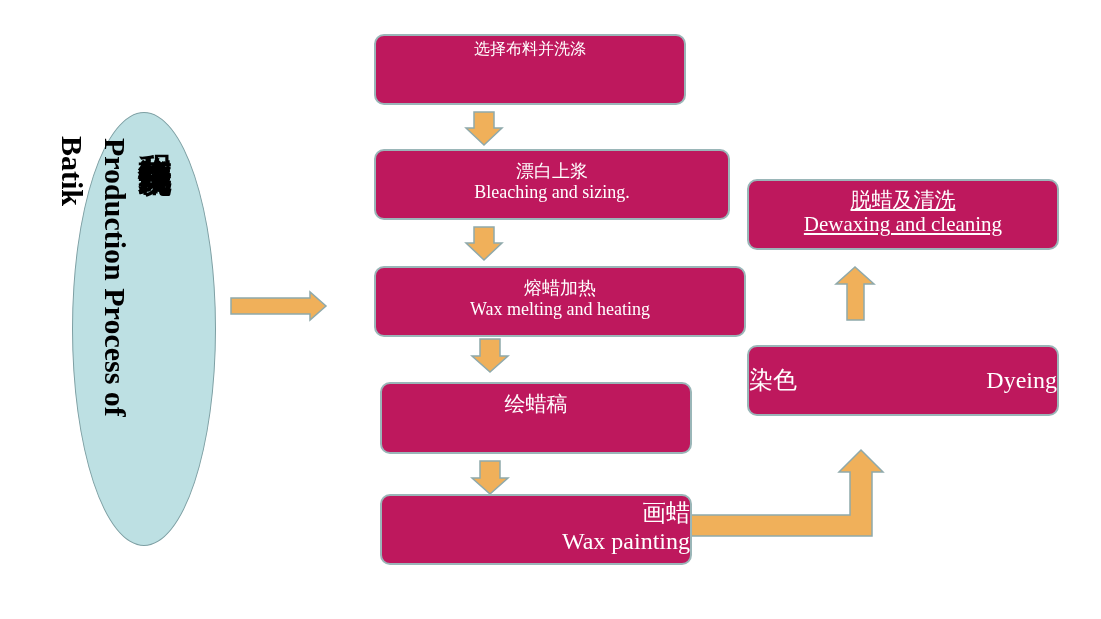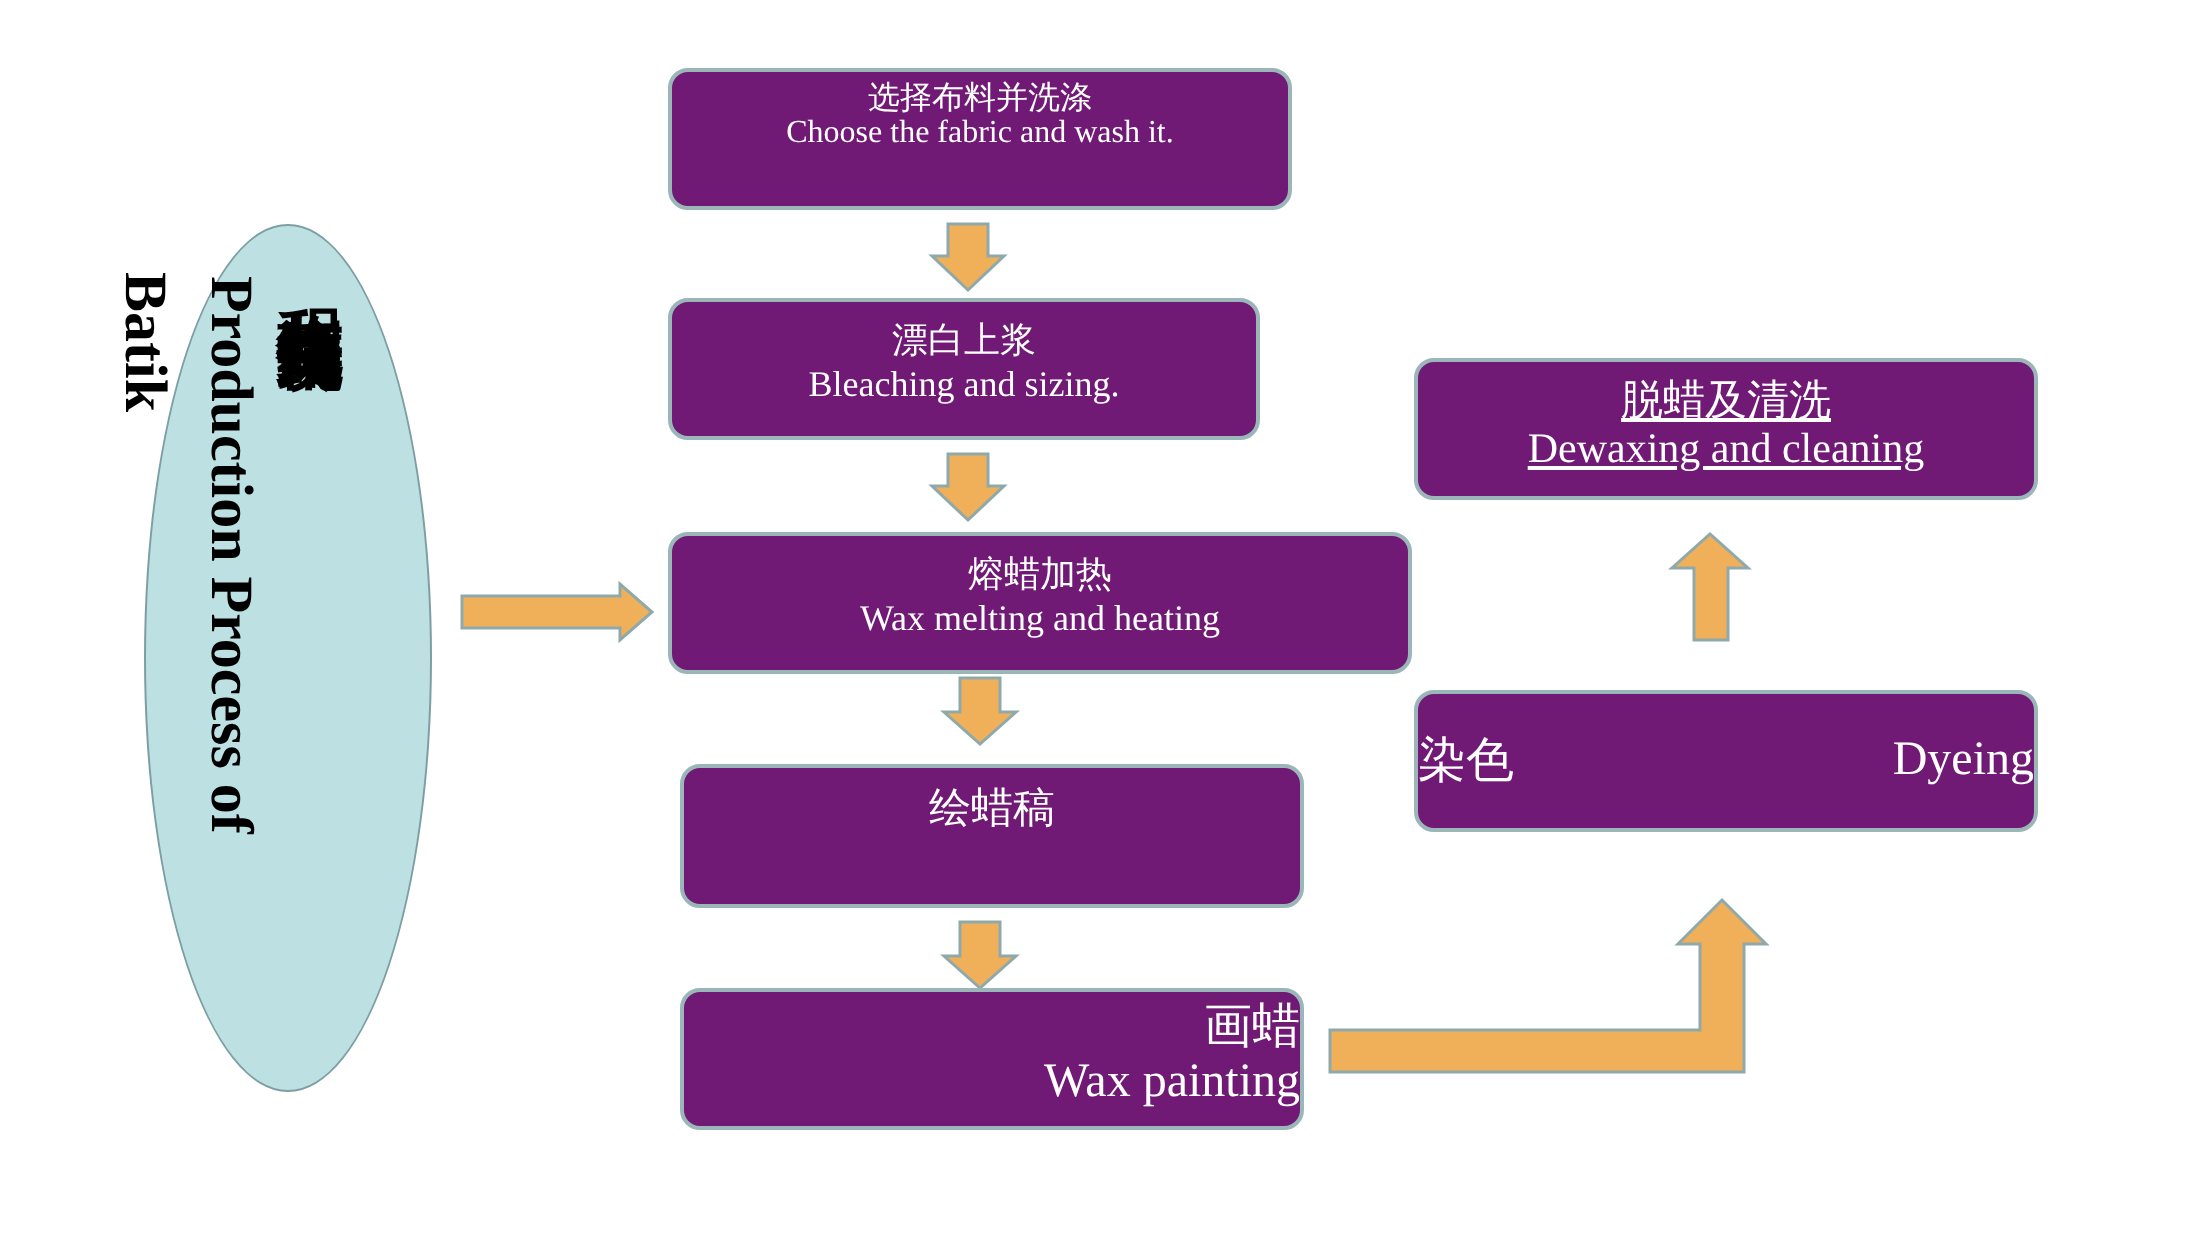--- a/index.html
+++ b/index.html
@@ -1,20 +1,20 @@
 <!DOCTYPE html>
 <html><head>
 <meta charset="utf-8">
 <style>
   html, body { margin:0; padding:0; background:#ffffff; }
   body { width:1101px; height:619px; position:relative; overflow:hidden; font-family:"Liberation Serif","DejaVu Serif",serif; }
   .box {
-    position:absolute; background:#701a75; border:2px solid #9ab6b8; border-radius:10px;
+    position:absolute; background:#be185d; border:2px solid #9ab6b8; border-radius:10px;
     box-sizing:border-box; color:#ffffff; text-align:center;
-    display:flex; flex-direction:column; align-items:center; justify-content:flex-start;
+    display:flex; flex-direction:column; align-items:center; justify-content:flex-start;margin-left:40px;
   }
   .zh { font-family:"DejaVu Sans",sans-serif; line-height:1.15; }
   .en { font-family:"Liberation Serif",serif; line-height:1.15; }
   svg.arrows { position:absolute; left:0; top:0; }
   .ellipse {
     position:absolute; left:72px; top:112px; width:144px; height:434px;
     border-radius:50%; background:#bde0e3; border:1.5px solid #7d9fa3; box-sizing:border-box;
   }
   .vtext {
     position:absolute; writing-mode:vertical-rl; color:#000; font-weight:bold; white-space:nowrap;
@@ -39,24 +39,23 @@
     <polygon points="480,461 500,461 500,478 508,478 490,494 472,478 480,478"></polygon>
 
     <polygon points="665,515 850,515 850,472 839,472 861,450 883,472 872,472 872,536 665,536"></polygon>
 
     <polygon points="847,320 864,320 864,284 874,284 855,267 836,284 847,284"></polygon>
   </g>
 </svg>
 
 <div class="box" style="left:334px; top:34px; width:312px; height:71px; padding-top:4px;">
   <div class="zh" style="font-size:16px;">选择布料并洗涤</div>
-  <div class="en" style="font-size:16px;">Choose the fabric and wash it.</div>
 </div>
 
-<div class="box" style="left:334px; top:149px; width:296px; height:71px; padding-top:10px;">
+<div class="box" style="left:334px; top:149px; width:356px; height:71px; padding-top:10px;">
   <div class="zh" style="font-size:18px;">漂白上浆</div>
   <div class="en" style="font-size:18px;">Bleaching and sizing.</div>
 </div>
 
 <div class="box" style="left:334px; top:266px; width:372px; height:71px; padding-top:10px;">
   <div class="zh" style="font-size:18px;">熔蜡加热</div>
   <div class="en" style="font-size:18px;">Wax melting and heating</div>
 </div>
 
 <div class="box" style="left:340px; top:382px; width:312px; height:72px; padding-top:8px;">

